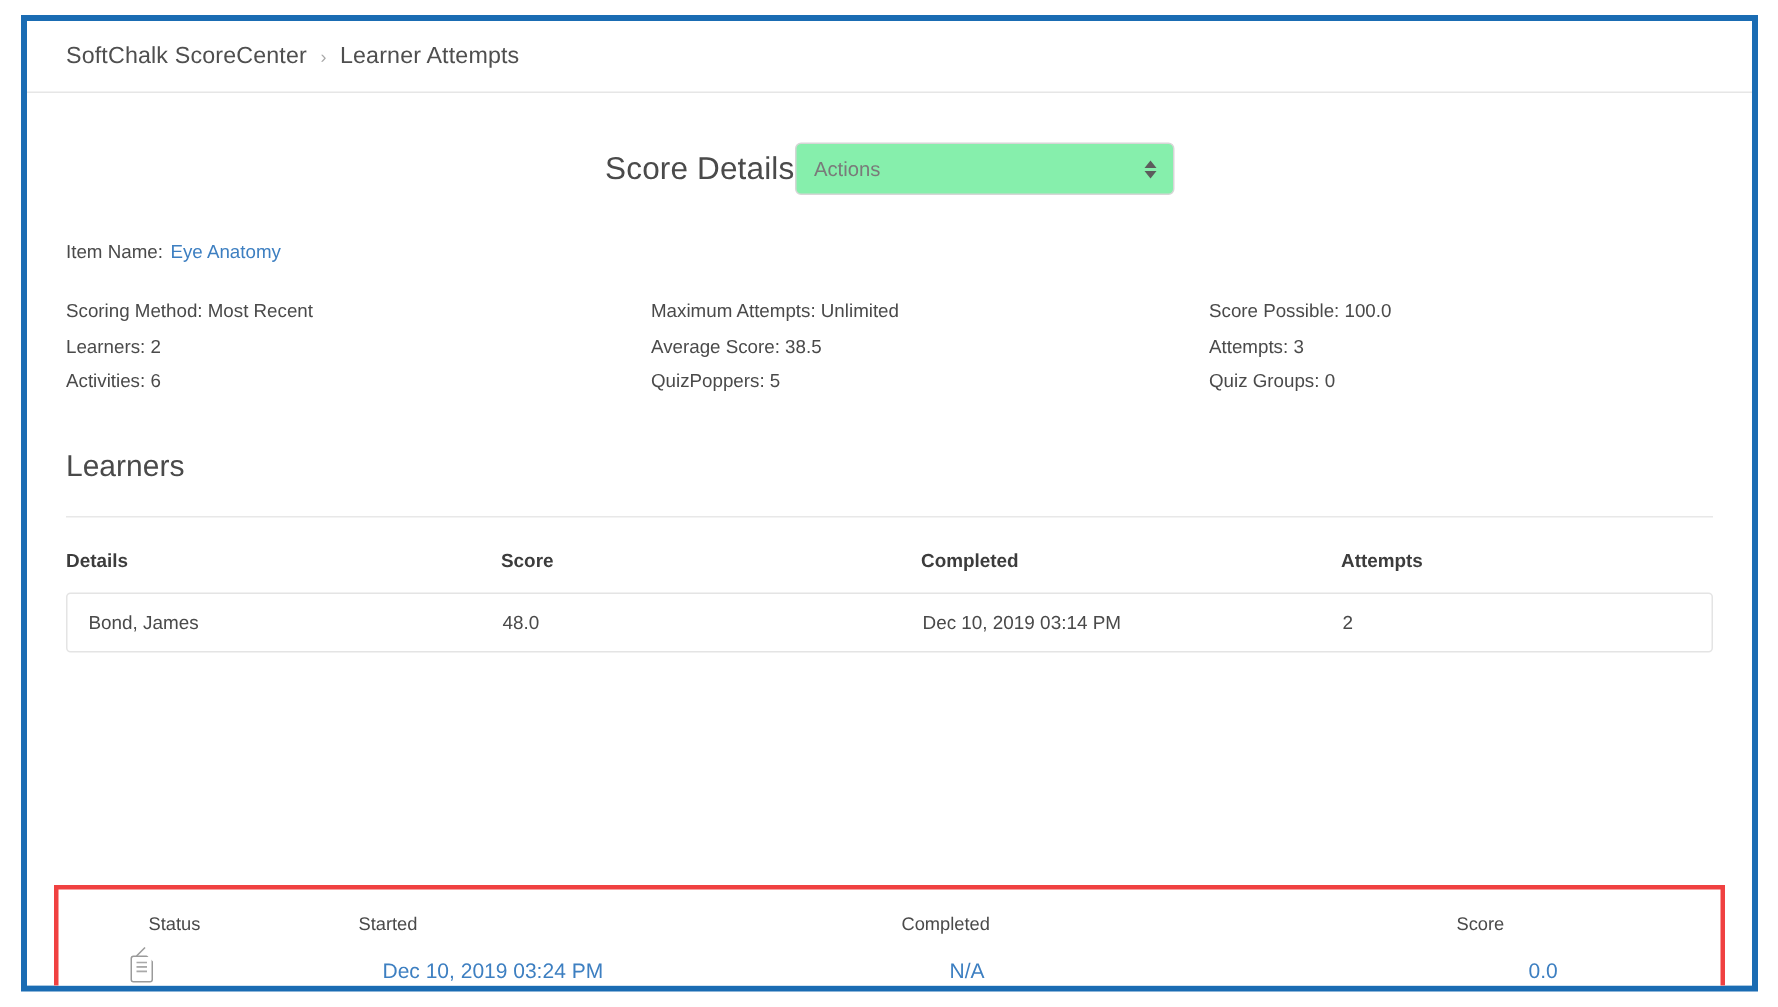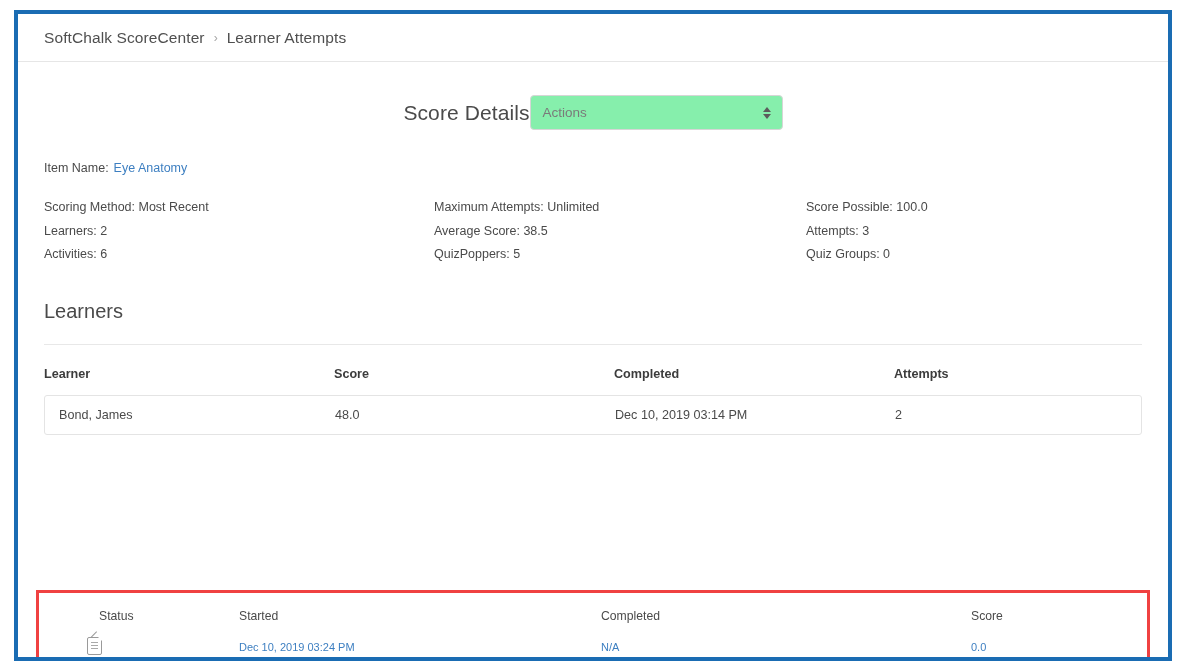--- a/index.html
+++ b/index.html
@@ -188,22 +188,23 @@
     padding: 11px 0 0 0;
     font-size: 12.2px;
     color: #4a4a4a;
     height: 34px;
     align-items: center;
   }
   .at-row {
     display: flex;
     align-items: center;
     height: 30px;
-    font-size: 11px;
+    font-size: 14px;
     color: #3d7fc1;
+    gap: 16px;
   }
   .a-status    { width: 200px; padding-left: 48px; }
   .a-started   { width: 362px; }
   .a-completed { width: 370px; }
   .a-score     { flex: 1; }
   .at-head .a-status { padding-left: 60px; }
   .at-row .a-status { padding-left: 48px; }
 
   .spacer-4 { height: 5px; }
 
@@ -295,21 +296,21 @@
         <div>Activities:  6</div>
         <div>QuizPoppers:  5</div>
         <div>Quiz Groups:  0</div>
       </div>
 
       <h2 class="learners-title">Learners</h2>
       <div class="rule"></div>
 
       <div class="learners-table">
         <div class="lt-head">
-          <div class="c-learner">Learner</div>
+          <div class="c-learner">Details</div>
           <div class="c-score">Score</div>
           <div class="c-completed">Completed</div>
           <div class="c-attempts">Attempts</div>
         </div>
         <div class="lt-row">
           <div class="c-learner">Bond, James</div>
           <div class="c-score">48.0</div>
           <div class="c-completed">Dec 10, 2019 03:14 PM</div>
           <div class="c-attempts">2</div>
         </div>

